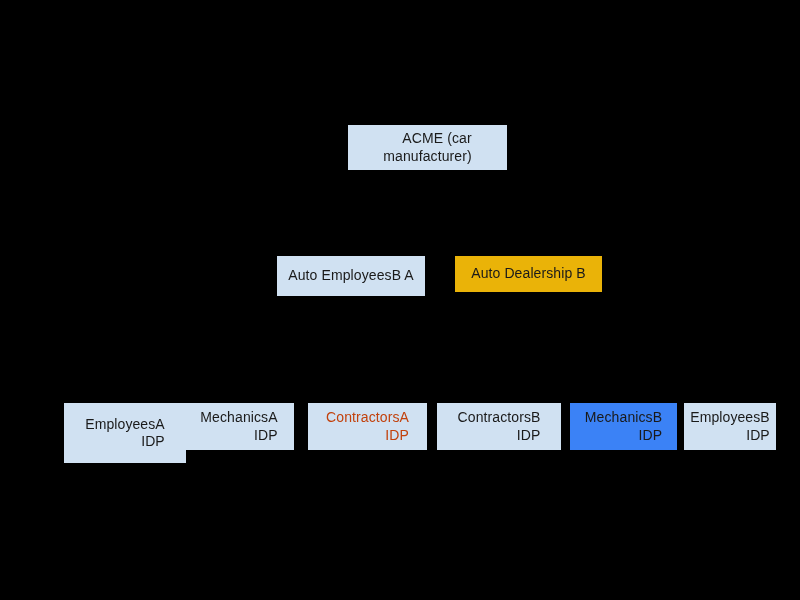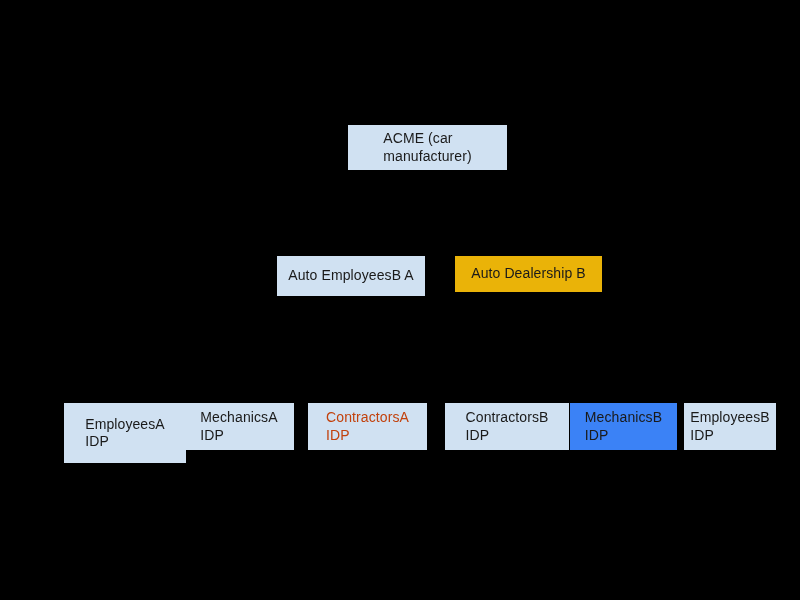--- a/index.html
+++ b/index.html
@@ -15,21 +15,21 @@
     overflow: hidden;
     font-family: "Liberation Sans", sans-serif;
   }
   .node {
     position: absolute;
     background: #d0e1f2;
     color: #1a1a1a;
     display: flex;
     align-items: center;
     justify-content: center;
-    text-align: left;
+    text-align: right;
     font-size: 14px;
     line-height: 1.25;
     letter-spacing: 0.1px;
     box-sizing: border-box;
     padding: 18px 4px;
     white-space: pre-line;
   }
   .tier-root   { font-size: 14px; }
   .tier-mid    { font-size: 14px; }
   .tier-leaf   { font-size: 14px; }
@@ -48,21 +48,21 @@
 
   <div class="node tier-leaf" style="left: 64px; top: 403px; width: 122px; height: 60px; background: rgb(208, 225, 242); color: rgb(26, 26, 26);">EmployeesA
 IDP</div>
 
   <div class="node tier-leaf" style="left: 184px; top: 403px; width: 110px; height: 47px; background: rgb(208, 225, 242); color: rgb(26, 26, 26);">MechanicsA
 IDP</div>
 
   <div class="node tier-leaf" style="left: 308px; top: 403px; width: 119px; height: 47px; background: rgb(208, 225, 242); color: #c2410c;">ContractorsA
 IDP</div>
 
-  <div class="node tier-leaf" style="left: 437px; top: 403px; width: 124px; height: 47px; background: rgb(208, 225, 242); color: rgb(26, 26, 26); margin-left: 8px;">ContractorsB
+  <div class="node tier-leaf" style="left: 437px; top: 403px; width: 124px; height: 47px; background: rgb(208, 225, 242); color: rgb(26, 26, 26);">ContractorsB
 IDP</div>
 
   <div class="node tier-leaf" style="left: 570px; top: 403px; width: 107px; height: 47px; background: #3b82f6; color: rgb(26, 26, 26);">MechanicsB
 IDP</div>
 
   <div class="node tier-leaf" style="left: 684px; top: 403px; width: 92px; height: 47px; background: rgb(208, 225, 242); color: rgb(26, 26, 26);">EmployeesB
 IDP</div>
 
 </div>
 

